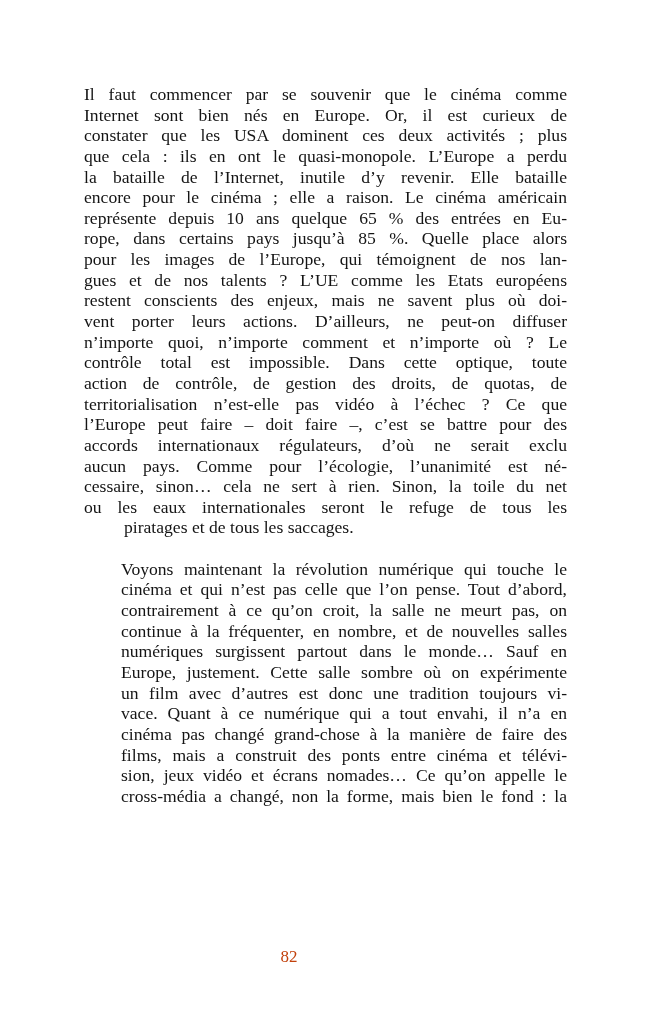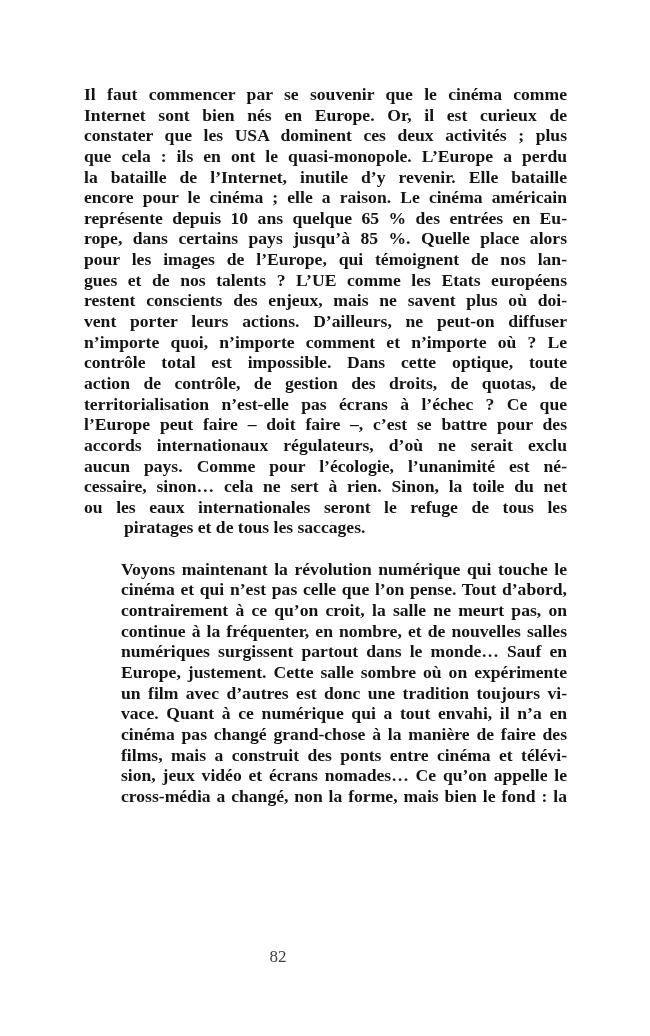--- a/index.html
+++ b/index.html
@@ -7,39 +7,40 @@
     .page {
       position: absolute;
       left: 84px;
       top: 84px;
       width: 483px;
       font-family: "Liberation Serif", serif;
       font-size: 17.6px;
       line-height: 20.65px;
       color: #141414;
     }
-    .para { margin: 0; font-weight: bold; }
+    .para { margin: 0; }
     .para + .para { margin-top: 20.65px; margin-left: 37px; }
     .line {
       display: block;
       text-align: justify;
       text-align-last: justify;
       white-space: nowrap;
       height: 20.65px;
     }
     .line.last { text-align-last: left; margin-left: 40px; }
     .page-number {
       position: absolute;
       left: 0;
       width: 556px;
       top: 947px;
       text-align: center;
       font-family: "Liberation Serif", serif;
       font-size: 17px;
-      color: #404040;
+      color: #c2410c;
+      padding-left: 11px;
     }
   </style>
 </head>
 <body>
 
 <div class="page">
   <p class="para">
     <span class="line">Il faut commencer par se souvenir que le cinéma comme</span>
     <span class="line">Internet sont bien nés en Europe. Or, il est curieux de</span>
     <span class="line">constater que les USA dominent ces deux activités ; plus</span>
@@ -48,21 +49,21 @@
     <span class="line">encore pour le cinéma ; elle a raison. Le cinéma américain</span>
     <span class="line">représente depuis 10 ans quelque 65 % des entrées en Eu-</span>
     <span class="line">rope, dans certains pays jusqu’à 85 %. Quelle place alors</span>
     <span class="line">pour les images de l’Europe, qui témoignent de nos lan-</span>
     <span class="line">gues et de nos talents ? L’UE comme les Etats européens</span>
     <span class="line">restent conscients des enjeux, mais ne savent plus où doi-</span>
     <span class="line">vent porter leurs actions. D’ailleurs, ne peut-on diffuser</span>
     <span class="line">n’importe quoi, n’importe comment et n’importe où ? Le</span>
     <span class="line">contrôle total est impossible. Dans cette optique, toute</span>
     <span class="line">action de contrôle, de gestion des droits, de quotas, de</span>
-    <span class="line">territorialisation n’est-elle pas écrans à l’échec ? Ce que</span>
+    <span class="line">territorialisation n’est-elle pas vidéo à l’échec ? Ce que</span>
     <span class="line">l’Europe peut faire – doit faire –, c’est se battre pour des</span>
     <span class="line">accords internationaux régulateurs, d’où ne serait exclu</span>
     <span class="line">aucun pays. Comme pour l’écologie, l’unanimité est né-</span>
     <span class="line">cessaire, sinon… cela ne sert à rien. Sinon, la toile du net</span>
     <span class="line">ou les eaux internationales seront le refuge de tous les</span>
     <span class="line last">piratages et de tous les saccages.</span>
   </p>
   <p class="para">
     <span class="line">Voyons maintenant la révolution numérique qui touche le</span>
     <span class="line">cinéma et qui n’est pas celle que l’on pense. Tout d’abord,</span>

